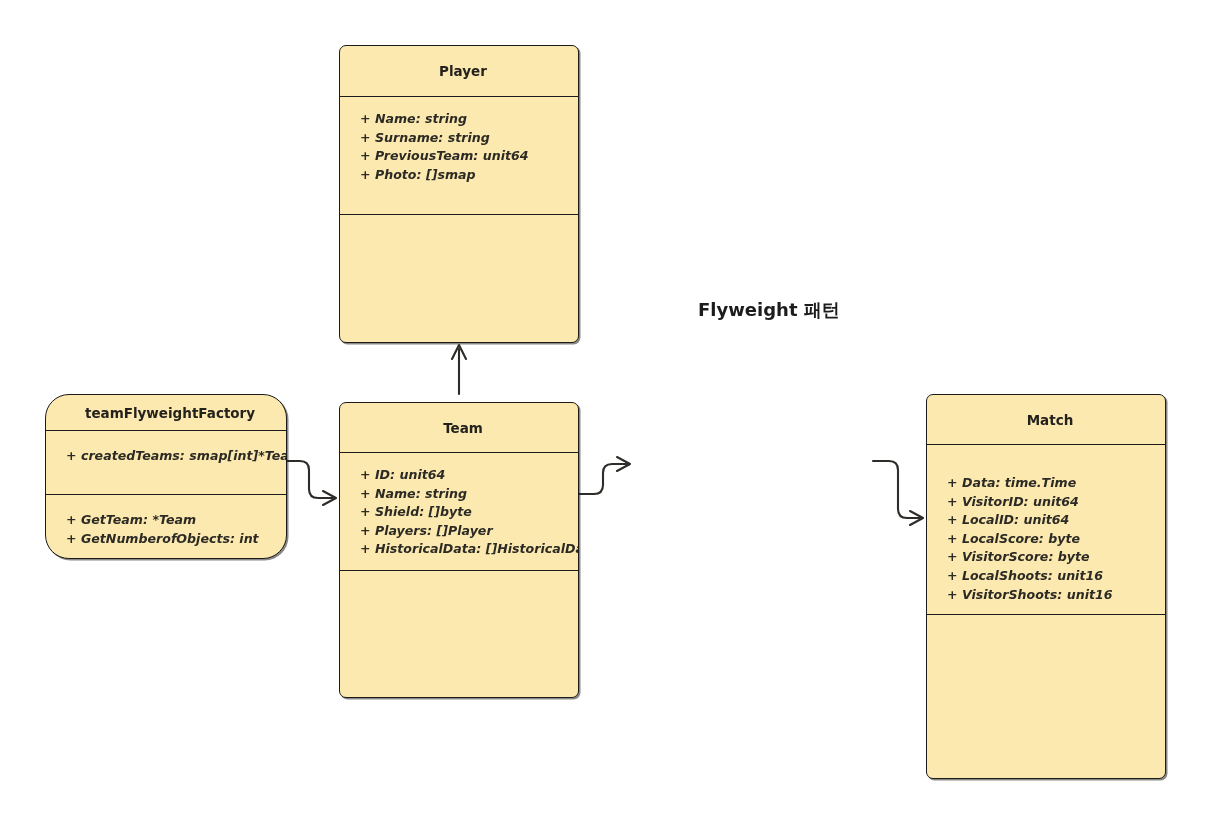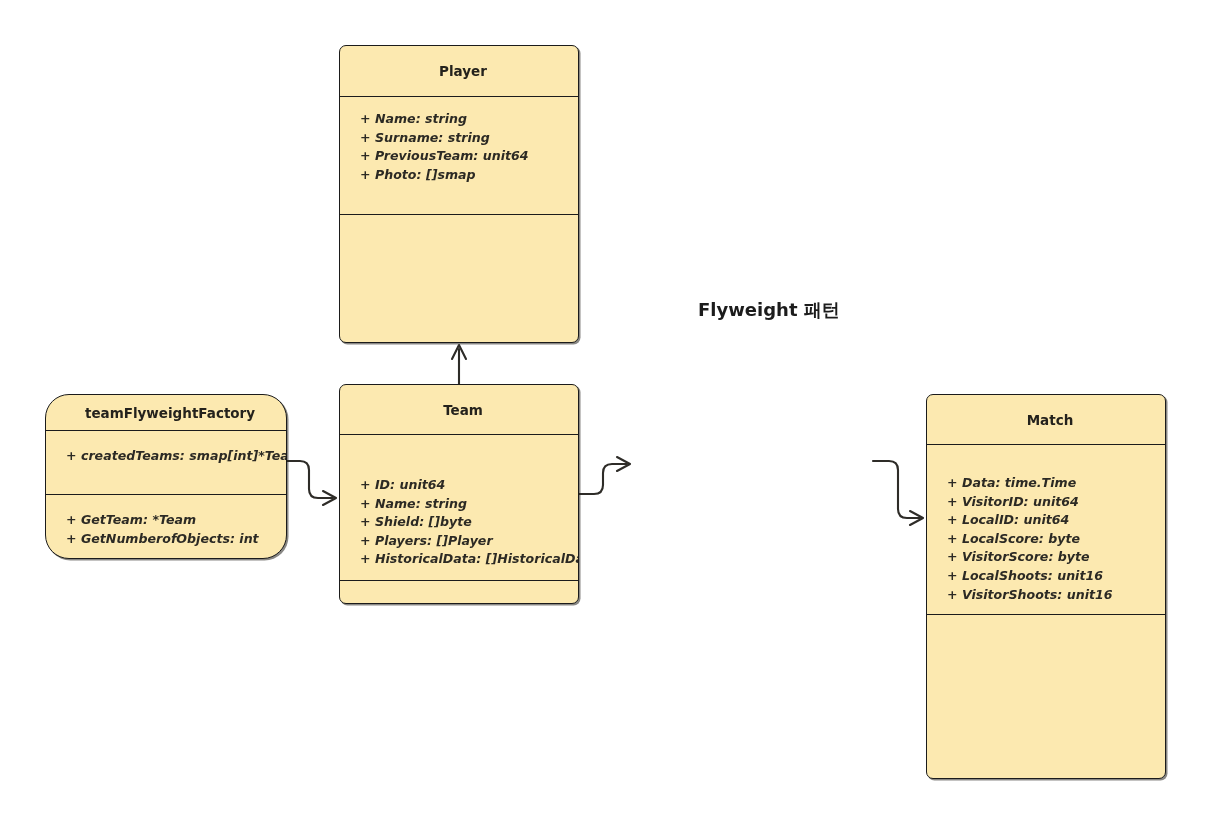--- a/index.html
+++ b/index.html
@@ -143,21 +143,21 @@
     <div class="uml-title" style="height:36px;">teamFlyweightFactory</div>
     <div class="uml-compartment divided" style="height:64px; padding-top:16px;">
       <div class="uml-member">+ createdTeams: smap[int]*Team</div>
     </div>
     <div class="uml-compartment grow" style="padding-top:16px;">
       <div class="uml-member">+ GetTeam: *Team</div>
       <div class="uml-member">+ GetNumberofObjects: int</div>
     </div>
   </div>
 
-  <div class="uml-class" style="left:339px; top:384px; width:240px; height:220px;gap:28px;">
+  <div class="uml-class" style="left:339px; top:402px; width:240px; height:296px;">
     <div class="uml-title" style="height:50px;">Team</div>
     <div class="uml-compartment divided" style="height:118px;">
       <div class="uml-member">+ ID: unit64</div>
       <div class="uml-member">+ Name: string</div>
       <div class="uml-member">+ Shield: []byte</div>
       <div class="uml-member">+ Players: []Player</div>
       <div class="uml-member">+ HistoricalData: []HistoricalData</div>
     </div>
     <div class="uml-compartment grow"></div>
   </div>

